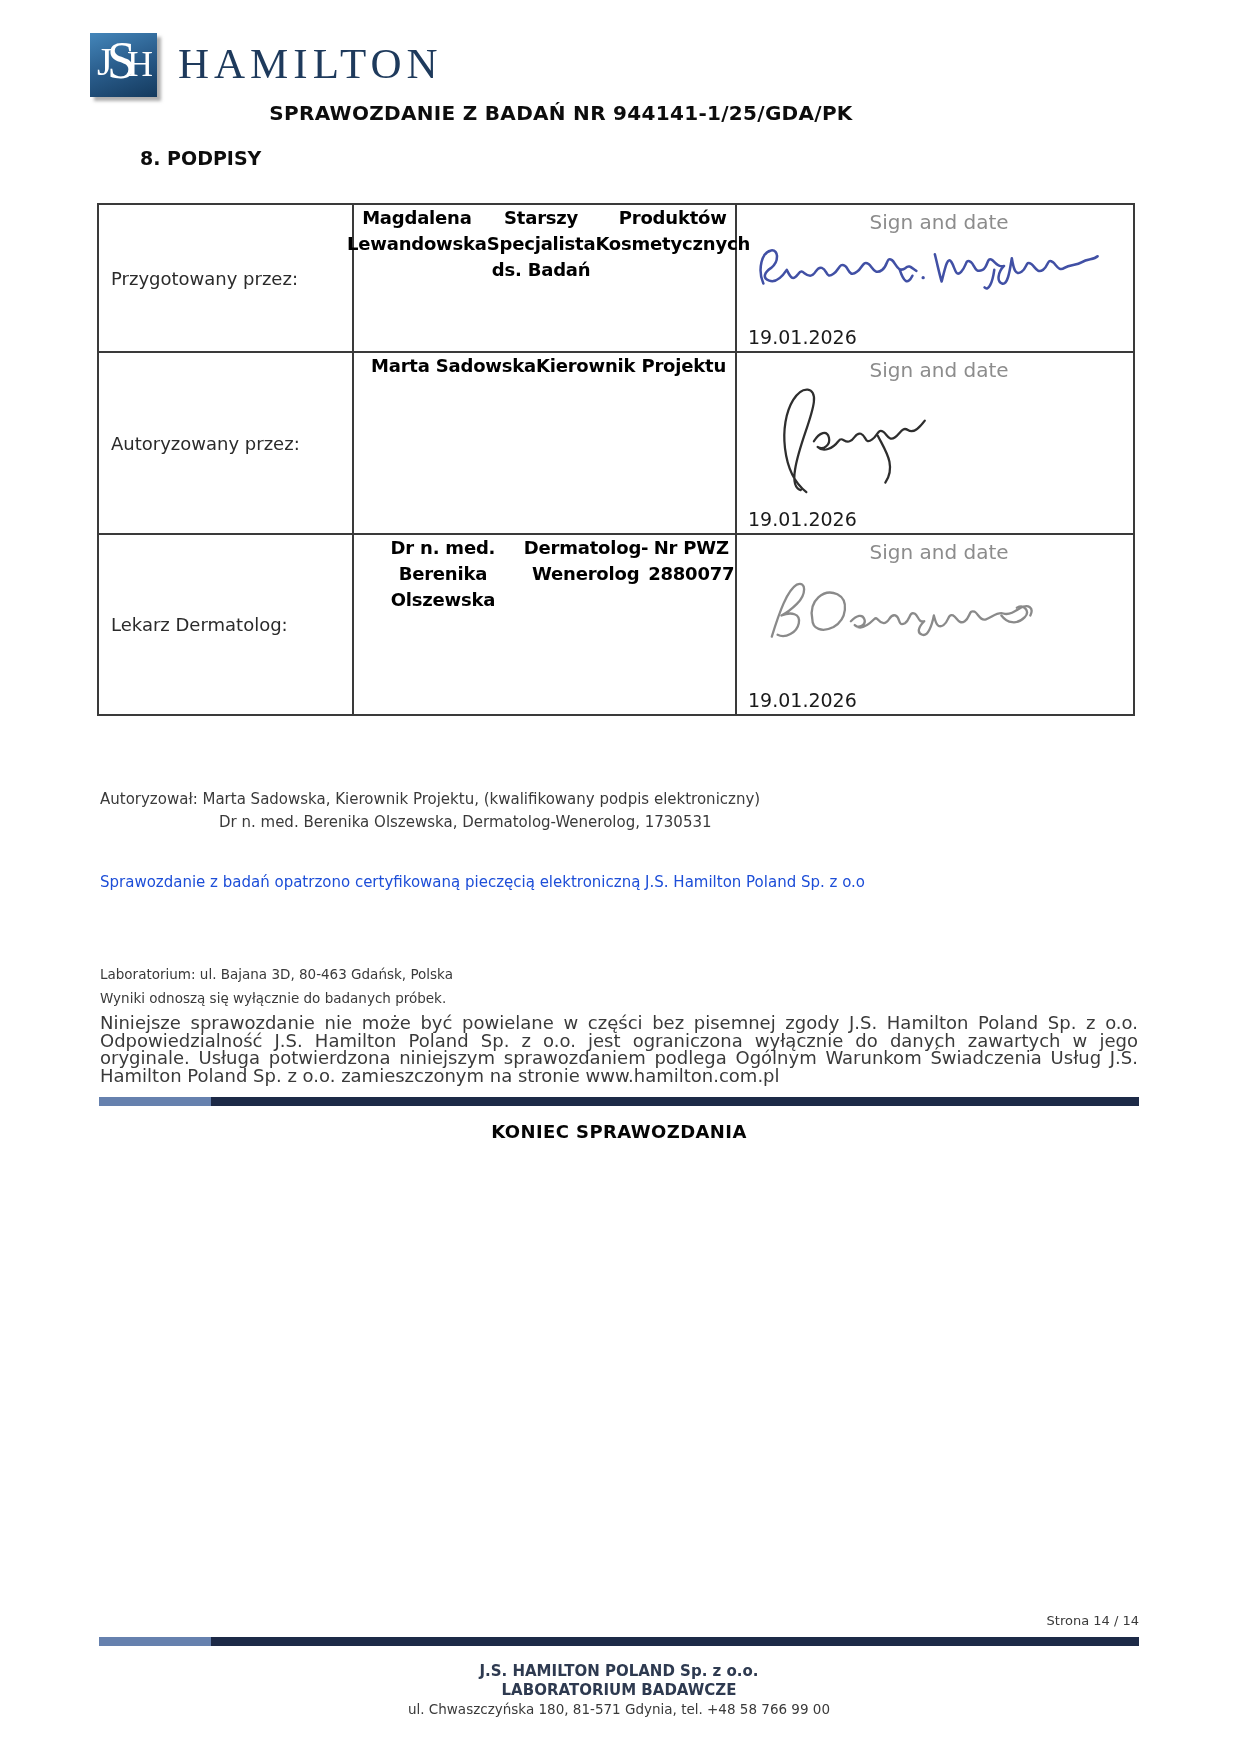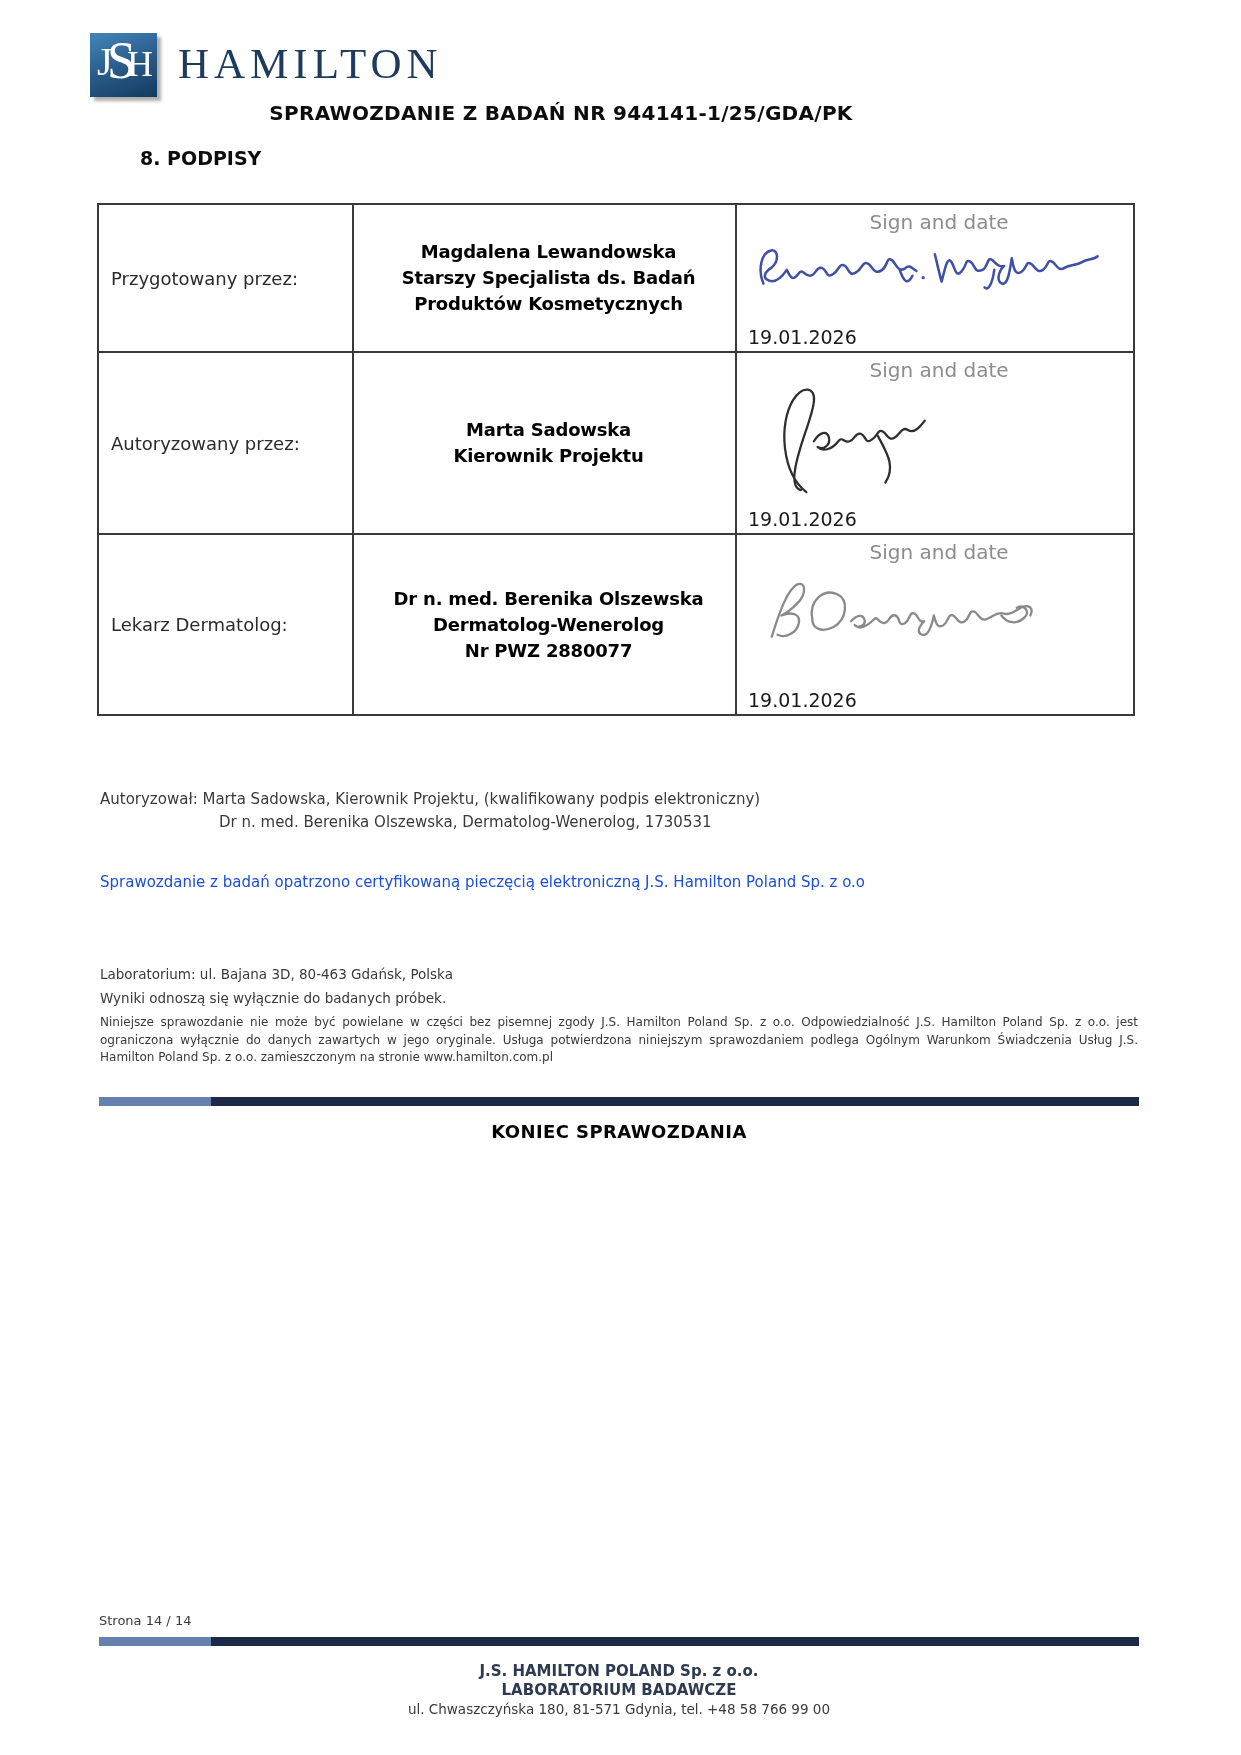--- a/index.html
+++ b/index.html
@@ -36,53 +36,53 @@
     position:absolute; left:97px; top:203px; width:1038px;
     display:grid; grid-template-columns:255px 383px 1fr;
     grid-template-rows:148px 182px 179px;
     border:2px solid #3a3a3a; box-sizing:border-box; background:#fff;
   }
   .cell { position:relative; box-sizing:border-box;padding-left:8px; }
   .br { border-right:2px solid #3a3a3a; }
   .bb { border-bottom:2px solid #3a3a3a; }
   .role-cell { display:flex; align-items:center; padding-left:12px; font-size:18px; color:#2b2b2b; }
   .person-cell {
-    display:flex; flex-direction:column; justify-content:center;
+    display:flex; flex-direction:row; justify-content:center;
     text-align:center; font-weight:bold; font-size:18px; color:#000;
     line-height:26px; letter-spacing:-0.2px;
   }
   .sign-label { text-align:center; margin-top:5px; font-size:20px; color:#8c8c8c; }
   .sign-date  { position:absolute; left:11px; bottom:3px; font-size:19px; color:#1a1a1a; }
   .sig-svg { position:absolute; }
   .sig1 { left:14px; top:22px;  width:356px; height:76px; }
   .sig2 { left:28px; top:26px;  width:188px; height:118px; }
   .sig3 { left:20px; top:38px;  width:292px; height:82px; }
   
   .auth-block { position:absolute; left:100px; top:788px; font-size:15px; color:#3a3a3a; line-height:23px; }
   .auth-line2 { padding-left:119px; }
   .seal-note  { position:absolute; left:100px; top:873px; font-size:15px; color:#1d4ed8; }
   .lab-line      { position:absolute; left:100px; top:966px; font-size:13.5px; color:#3a3a3a; }
   .results-line  { position:absolute; left:100px; top:990px; font-size:13.5px; color:#3a3a3a; }
   .disclaimer {
     position:absolute; left:100px; top:1014px; width:1038px;
-    font-size:12px; line-height:17.5px; color:#3a3a3a;
+    font-size:18px; line-height:17.5px; color:#3a3a3a;
     text-align:justify; text-align-last:left;
   }
   
   .divider { position:absolute; left:99px; width:1040px; height:9px; }
   .divider .seg-light { position:absolute; left:0; top:0; width:112px; height:100%; }
   .divider .seg-dark  { position:absolute; left:112px; right:0; top:0; height:100%; }
   .divider-1 { top:1097px; }
   .divider-2 { top:1637px; }
   .end-banner {
     position:absolute; left:99px; top:1121px; width:1040px; text-align:center;
     font-size:18px; font-weight:bold; color:#050505; letter-spacing:0.4px;
   }
   .page-indicator {
-    position:absolute; left:99px; top:1613px; width:1040px; text-align:left;
+    position:absolute; left:99px; top:1613px; width:1040px; text-align:right;
     font-size:13px; color:#3a3a3a;
   }
   .footer-company { position:absolute; left:99px; top:1662px; width:1040px; text-align:center;
     font-size:15px; font-weight:bold; color:#2e3a50; }
   .footer-dept    { position:absolute; left:99px; top:1681px; width:1040px; text-align:center;
     font-size:15px; font-weight:bold; color:#2e3a50; }
   .footer-address { position:absolute; left:99px; top:1701px; width:1040px; text-align:center;
     font-size:13.5px; color:#3a3a3a; }
 </style>
 </head>

